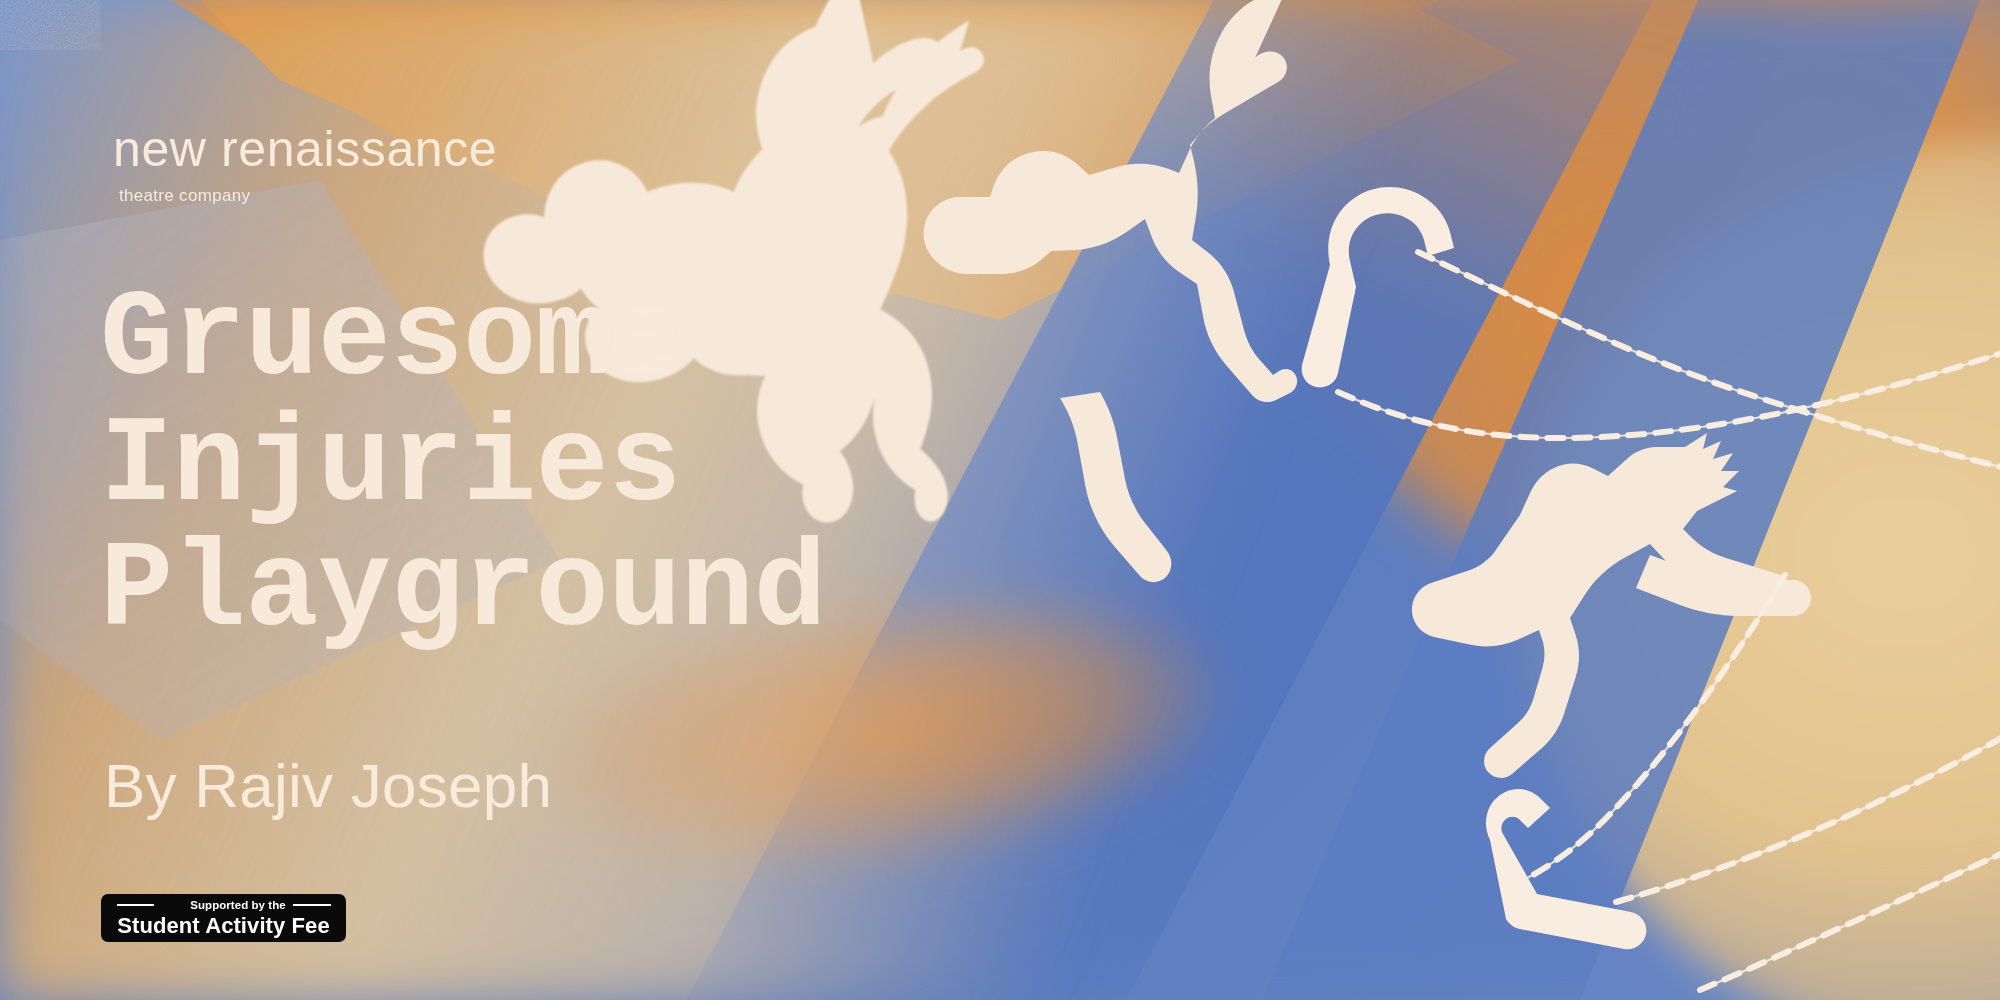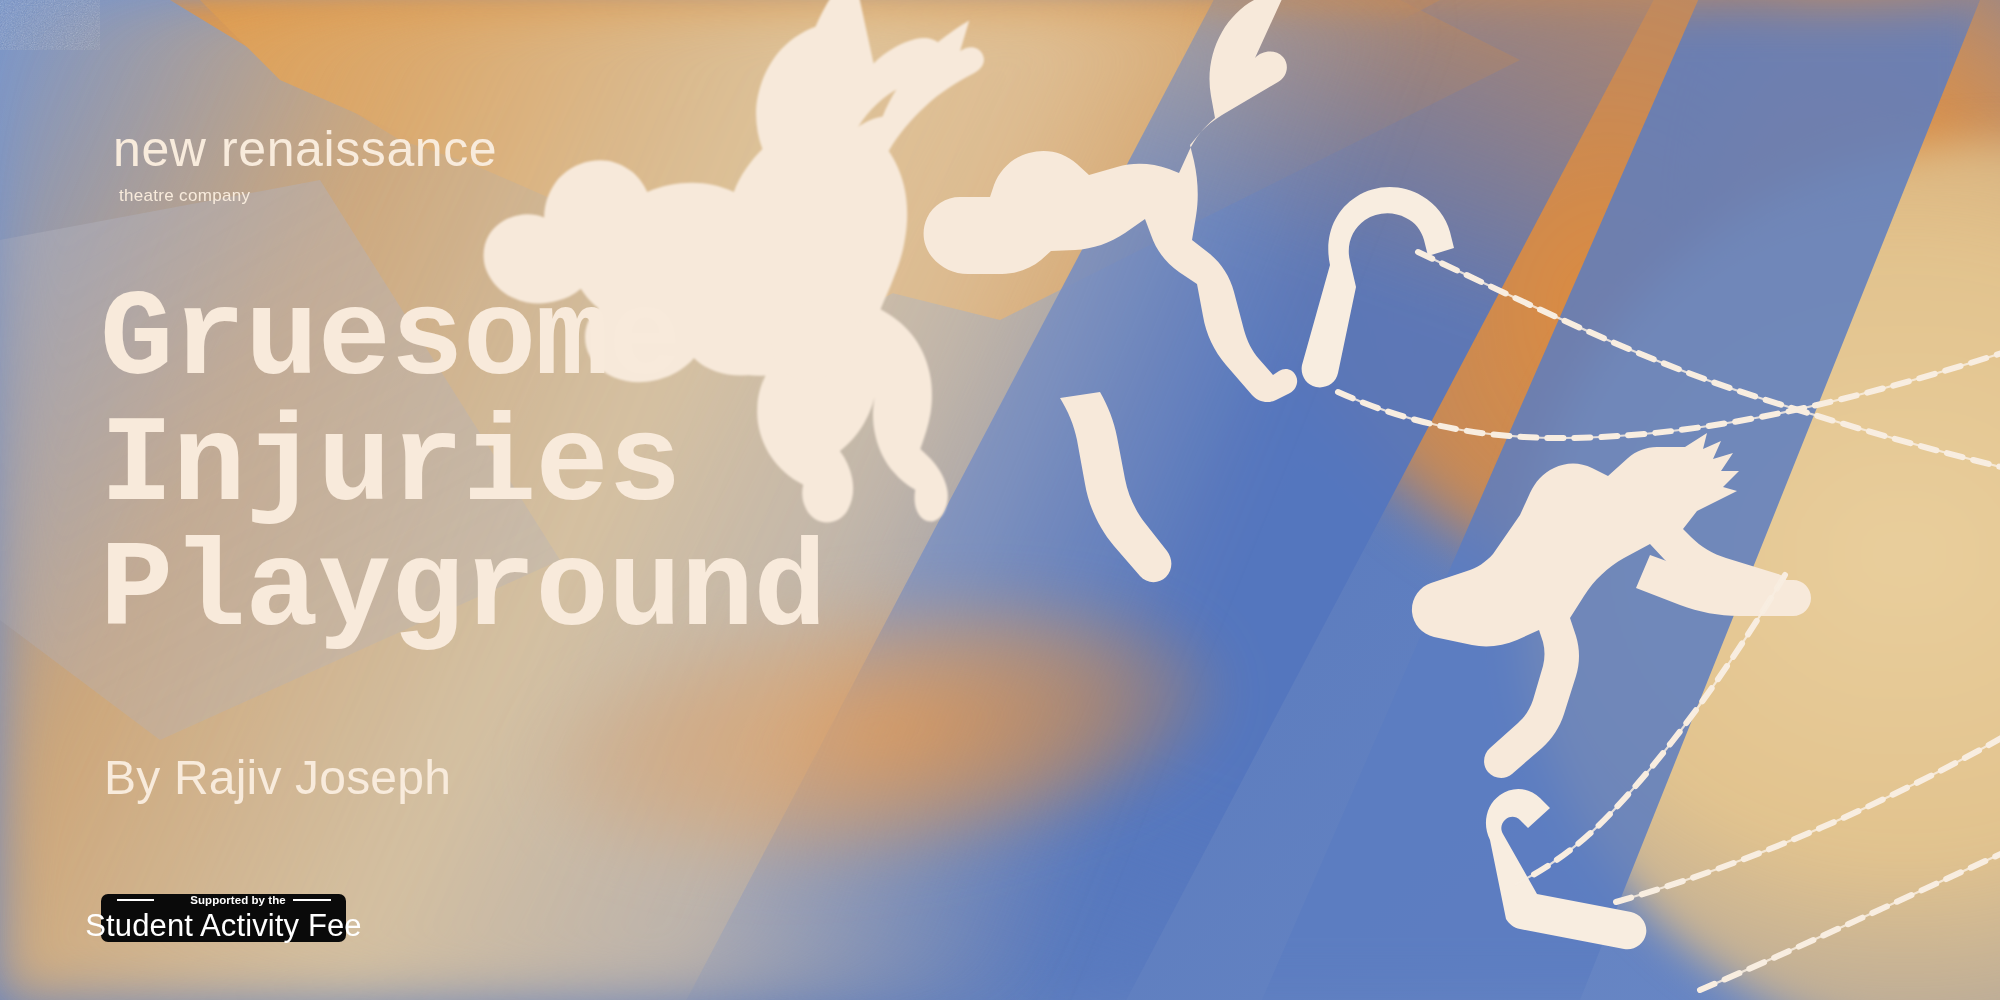--- a/index.html
+++ b/index.html
@@ -206,21 +206,21 @@
     color: #F8EADB;
   }
   .title .tline { display: block; white-space: nowrap; }
 
   .byline {
     position: absolute;
     left: 104px;
     top: 750px;
     font-family: "Liberation Sans", sans-serif;
     font-weight: 500;
-    font-size: 48px;
+    font-size: 62px;
     letter-spacing: .004em;
     color: #F8EBDC;
     white-space: nowrap;
   }
 
   .badge {
     position: absolute;
     left: 101px;
     top: 894px;
     width: 245px;
@@ -250,22 +250,22 @@
     font-family: "Liberation Sans", sans-serif;
     font-weight: 700;
     font-size: 11.5px;
     color: #FFFFFF;
     white-space: nowrap;
     letter-spacing: .005em;
     padding-left: 29px;
   }
   .badge-main {
     font-family: "Liberation Sans", sans-serif;
-    font-weight: 400;
-    font-size: 31px;
+    font-weight: 700;
+    font-size: 22px;
     color: #FFFFFF;
     white-space: nowrap;
     letter-spacing: .004em;
     margin-top: 2px;
   }
 </style>
 </head>
 <body>
 
 <div id="poster">

